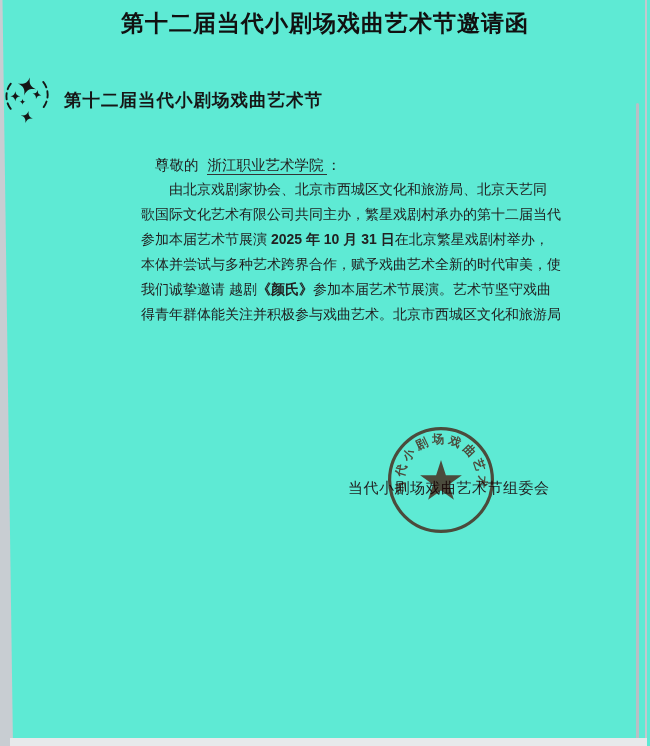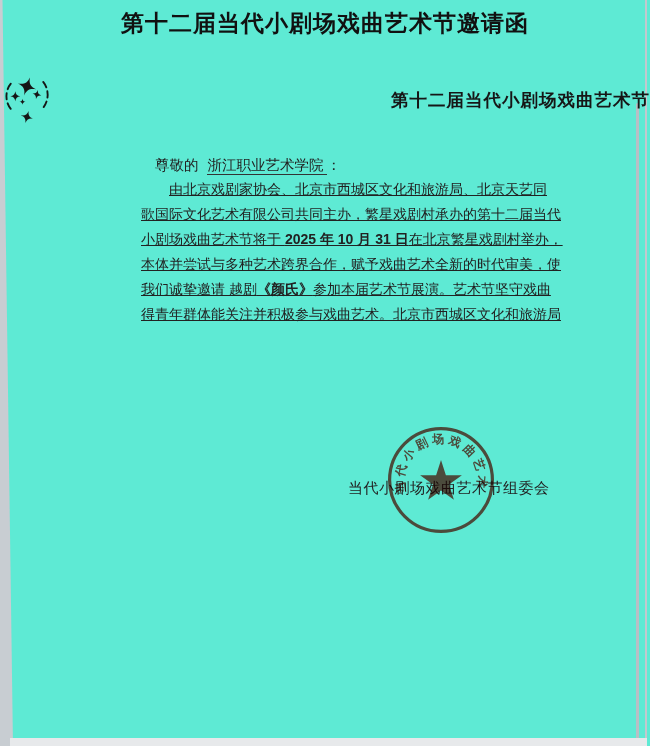--- a/index.html
+++ b/index.html
@@ -28,21 +28,21 @@
   }
 
   .doc-title {
     position: absolute; top: 8px; left: 0; width: 100%;
     text-align: center; font-size: 23px; font-weight: 700;
     letter-spacing: 1px; color: #111;
   }
 
   .logo-row {
     position: absolute; top: 72px; left: 0; width: 100%; height: 54px;
-    display: flex; align-items: center; justify-content: space-between; gap: 10px; font-family: Liberation Serif, serif;
+    display: flex; align-items: center; justify-content: flex-start; gap: 10px; font-family: Liberation Serif, serif;
   }
   .logo-mark { width: 54px; height: 54px; flex: 0 0 auto; }
   .logo-text {
     font-size: 17.5px; font-weight: 700; letter-spacing: 1px; color: #161616;
     padding-top: 2px;
   }
 
   .salutation {
     position: absolute; left: 155px; top: 156px; font-size: 14.5px; color: #222;
   }
@@ -50,21 +50,21 @@
     margin-left: 8px; border-bottom: 1.2px solid #333; padding: 0 3px 1px 1px;
     font-weight: 500;
   }
 
   .body-paragraph {
     position: absolute; left: 141px; top: 177px; width: 381px;
     font-size: 14px; color: #222;
   }
   .body-line {
     height: 25.1px; line-height: 25.1px; white-space: nowrap;
-    text-align: justify; text-align-last: justify; text-decoration: underline;
+    text-align: justify; text-align-last: justify;
   }
   .body-line.indent { text-indent: 2em; }
   .body-line.last { text-align-last: left; }
   .body-line b { font-weight: 700; }
 
   .signature {
     position: absolute; left: 348px; top: 479px; font-size: 15px;
     letter-spacing: 0.5px; color: #222; z-index: 1;
   }
 
@@ -102,21 +102,21 @@
     <div class="logo-text">第十二届当代小剧场戏曲艺术节</div>
   </div>
 
   <div class="salutation">
     <span>尊敬的</span><span class="recipient">浙江职业艺术学院</span><span>：</span>
   </div>
 
   <div class="body-paragraph">
       <div class="body-line indent"><span>由北京戏剧家协会、北京市西城区文化和旅游局、北京天艺同</span></div>
       <div class="body-line"><span>歌国际文化艺术有限公司共同主办，繁星戏剧村承办的第十二届当代</span></div>
-      <div class="body-line"><span>小剧场戏曲艺术节将于 </span><b>2025 年 10 月 31 日</b><span>在北京繁星戏剧村举办，</span></div>
+      <div class="body-line"><span>参加本届艺术节展演 </span><b>2025 年 10 月 31 日</b><span>在北京繁星戏剧村举办，</span></div>
       <div class="body-line"><span>本体并尝试与多种艺术跨界合作，赋予戏曲艺术全新的时代审美，使</span></div>
       <div class="body-line"><span>我们诚挚邀请 越剧</span><b>《颜氏》</b><span>参加本届艺术节展演。艺术节坚守戏曲</span></div>
       <div class="body-line"><span>得青年群体能关注并积极参与戏曲艺术。北京市西城区文化和旅游局</span></div>
     </div>
 
   <div class="signature">当代小剧场戏曲艺术节组委会</div>
 
   <svg class="seal" viewBox="0 0 110 110" aria-hidden="true">
     <circle cx="55" cy="55" r="51.4" fill="none" stroke="var(--seal-ink, #c43a2e)" stroke-width="3.2"></circle>
     <path id="sealArc" d="M 20.2,67.7 A 37,37 0 1 1 89.8,67.7" fill="none"></path>

